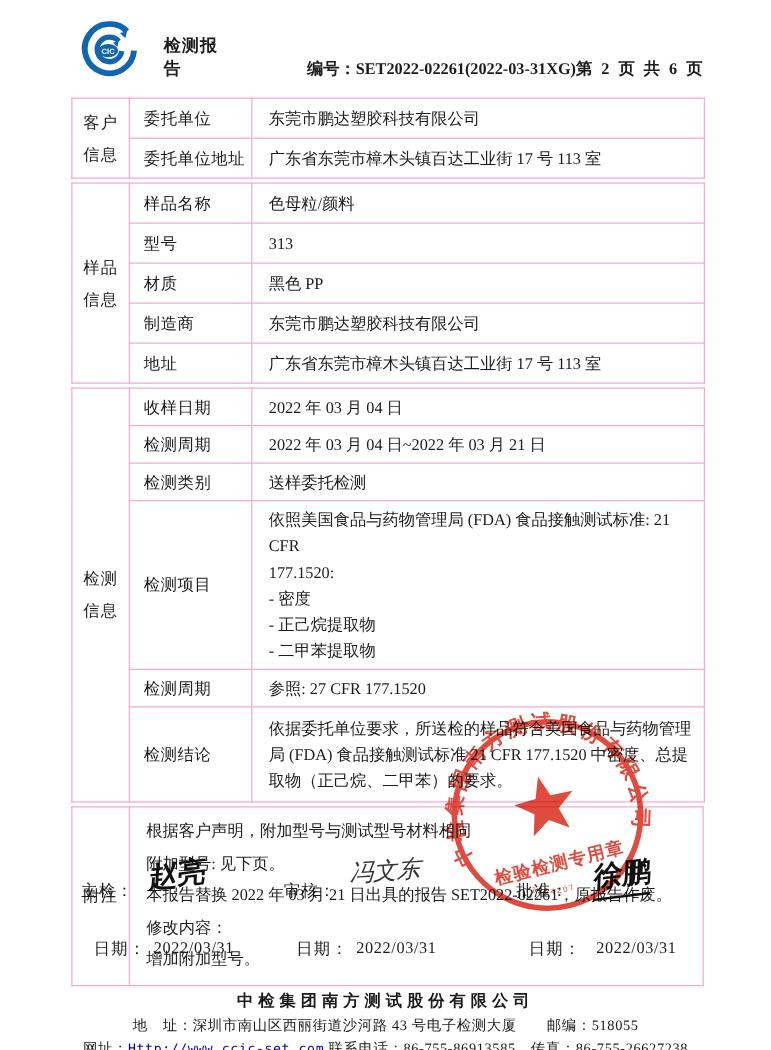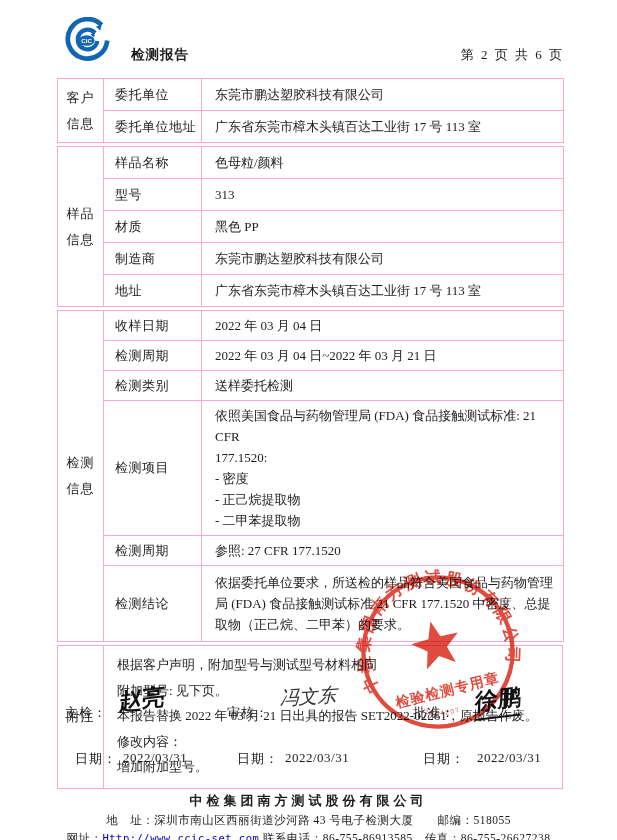--- a/index.html
+++ b/index.html
@@ -9,21 +9,21 @@
     font-family:"Liberation Serif","DejaVu Serif",serif;
     color:#1c1c1c; font-size:13px;
   }
 
   
   .header { position:absolute; left:64px; top:14px; width:500px; height:50px;
             display:flex; align-items:flex-end; }
   .logo { width:47px; height:47px; flex:0 0 auto; }
   .hdr-title { font-weight:bold; font-size:13.5px; margin-left:20px; letter-spacing:1px; }
   .hdr-no { font-weight:bold; font-size:13px; margin-left:66px; white-space:nowrap; }
-  .hdr-page { font-weight:normal; font-size:13px; margin-left:auto; white-space:nowrap; letter-spacing:2px;margin-top:32px; }
+  .hdr-page { font-weight:bold; font-size:13px; margin-left:auto; white-space:nowrap; letter-spacing:2px;margin-top:32px; }
 
   
   .tables { position:absolute; left:57px; top:78px; width:506px; }
   table.sec { width:506px; border-collapse:collapse; table-layout:fixed; margin-bottom:3px; }
   table.sec td { border:1px solid #f9a8d4; vertical-align:middle; font-size:13px; }
   td.c1 { width:46px; text-align:center; line-height:26px; letter-spacing:1px; padding:2px 8px; }
   td.c2 { width:98px; padding:4px 0 4px 11px; letter-spacing:0.5px; }
   td.c3 { width:362px; padding:4px 8px 4px 13px; line-height:21px; }
   tr.r32 td { height:32px; }
   tr.r26 td { height:26px; }
@@ -61,20 +61,21 @@
     <g fill="none" stroke="#1066b2">
       <path d="M 40,8.5 A 21 21 0 1 0 46,25" stroke-width="5" fill="none"></path>
       <path d="M 40,8.5 l -6,1.5 l 4.5,4.5 z" fill="#1066b2" stroke="none"></path>
       <path d="M 33,17 A 10.5 10.5 0 1 0 35.5,25.5" stroke-width="4.5" fill="none"></path>
       <path d="M 33,17 l -5,1.2 l 3.8,3.8 z" fill="#1066b2" stroke="none"></path>
     </g>
     <ellipse cx="24" cy="25" rx="8.5" ry="5.6" fill="#1066b2"></ellipse>
     <text x="24" y="27.6" font-size="6.5" font-weight="bold" fill="#ffffff" text-anchor="middle" font-family="Liberation Sans, sans-serif">CIC</text>
   </svg>
   <div class="hdr-title">检测报告</div>
+  <div class="hdr-no">编号：SET2022-02261(2022-03-31XG)</div>
   <div class="hdr-page">第 2 页 共 6 页</div>
 </div>
 
 <div class="tables">
 
   <table class="sec">
     <tbody>
         <tr class="r32">
       <td class="c1" rowspan="2">客户信息</td>
       <td class="c2">委托单位</td>

